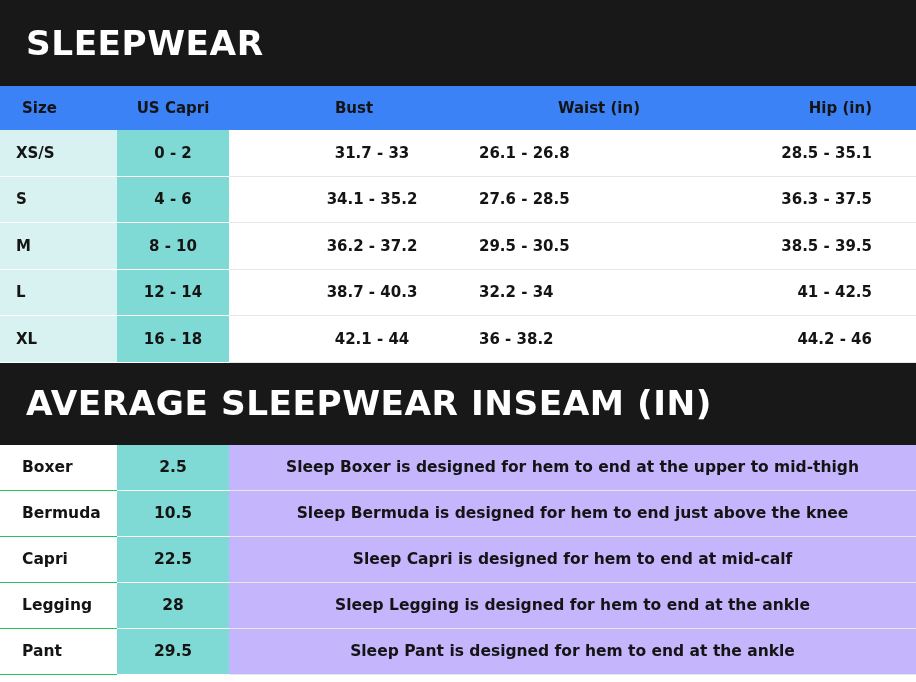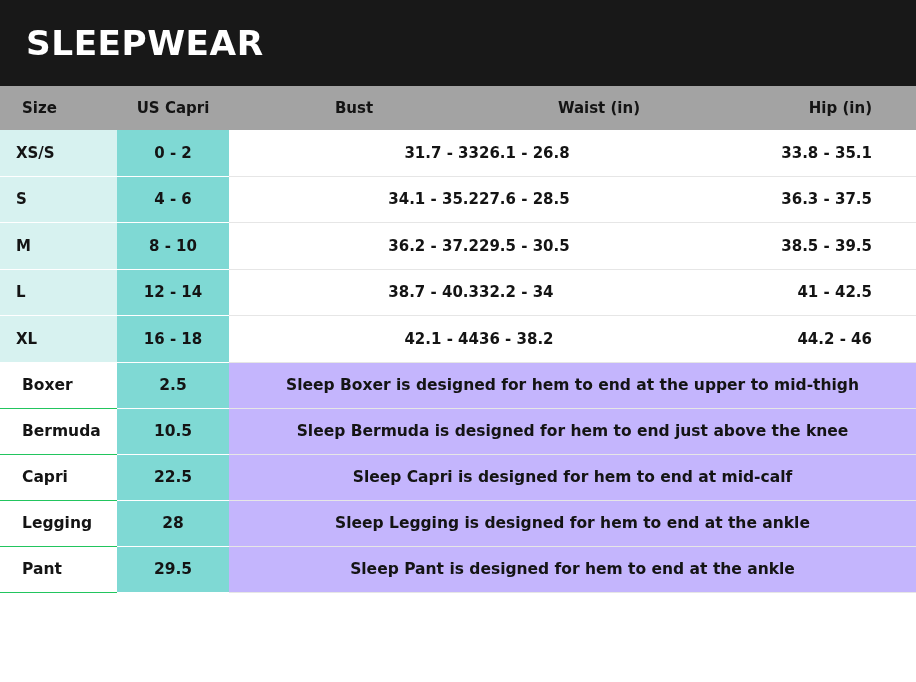--- a/index.html
+++ b/index.html
@@ -58,21 +58,21 @@
   }
 
   
   col.c-size   { width: 117px; }
   col.c-us     { width: 112px; }
   col.c-bust   { width: 250px; }
   col.c-waist  { width: 240px; }
   col.c-hip    { width: 197px; }
 
   .hdr-row th {
-    background: #a3a3a3;
+    background: #3b82f6;
     height: 44px;
     font-family: "DejaVu Sans", sans-serif;
     font-weight: 700;
     font-size: 15px;
     color: #141414;
     vertical-align: middle;
     margin-top: 25px;
   }
   .hdr-left   { text-align: left;  padding-left: 22px !important; }
   .hdr-center { text-align: center; }
@@ -98,21 +98,21 @@
     border-bottom: 1px solid #ffffff;
     color: #141414;
   }
   .cell-meas {
     background: #ffffff;
     text-align: left;
     border-bottom: 1px solid #e6e6e6;
     color: #141414;
   }
   .cell-meas.pad-right { text-align: right; padding-right: 44px; }
-  .cell-meas.bust { text-align: right; padding-left: 36px; }
+  .cell-meas.bust { text-align: center; padding-left: 36px; }
 
   
   col.i-type { width: 117px; }
   col.i-val  { width: 112px; }
   col.i-desc { width: 687px; }
 
   .inseam-row td {
     height: 45px;
     font-family: "DejaVu Sans", sans-serif;
     font-weight: 700;
@@ -165,21 +165,21 @@
         <th class="hdr-center">Waist (in)</th>
         <th class="hdr-right">Hip (in)</th>
       </tr>
     </thead>
     <tbody>
       <tr class="data-row">
         <td class="cell-size">XS/S</td>
         <td class="cell-us">0 - 2</td>
         <td class="cell-meas bust">31.7 - 33</td>
         <td class="cell-meas">26.1 - 26.8</td>
-        <td class="cell-meas pad-right">33.8 - 35.1</td>
+        <td class="cell-meas pad-right">28.5 - 35.1</td>
       </tr>
       <tr class="data-row">
         <td class="cell-size">S</td>
         <td class="cell-us">4 - 6</td>
         <td class="cell-meas bust">34.1 - 35.2</td>
         <td class="cell-meas">27.6 - 28.5</td>
         <td class="cell-meas pad-right">36.3 - 37.5</td>
       </tr>
       <tr class="data-row">
         <td class="cell-size">M</td>
@@ -198,20 +198,23 @@
       <tr class="data-row">
         <td class="cell-size">XL</td>
         <td class="cell-us">16 - 18</td>
         <td class="cell-meas bust">42.1 - 44</td>
         <td class="cell-meas">36 - 38.2</td>
         <td class="cell-meas pad-right">44.2 - 46</td>
       </tr>
     </tbody>
   </table>
 
+  <div class="title-band secondary">
+    <span class="title-text">AVERAGE SLEEPWEAR INSEAM (in)</span>
+  </div>
 
   <table>
     <colgroup>
       <col class="i-type">
         <col class="i-val">
         <col class="i-desc">
     </colgroup>
     <tbody>
       <tr class="inseam-row">
         <td class="cell-type">Boxer</td>

